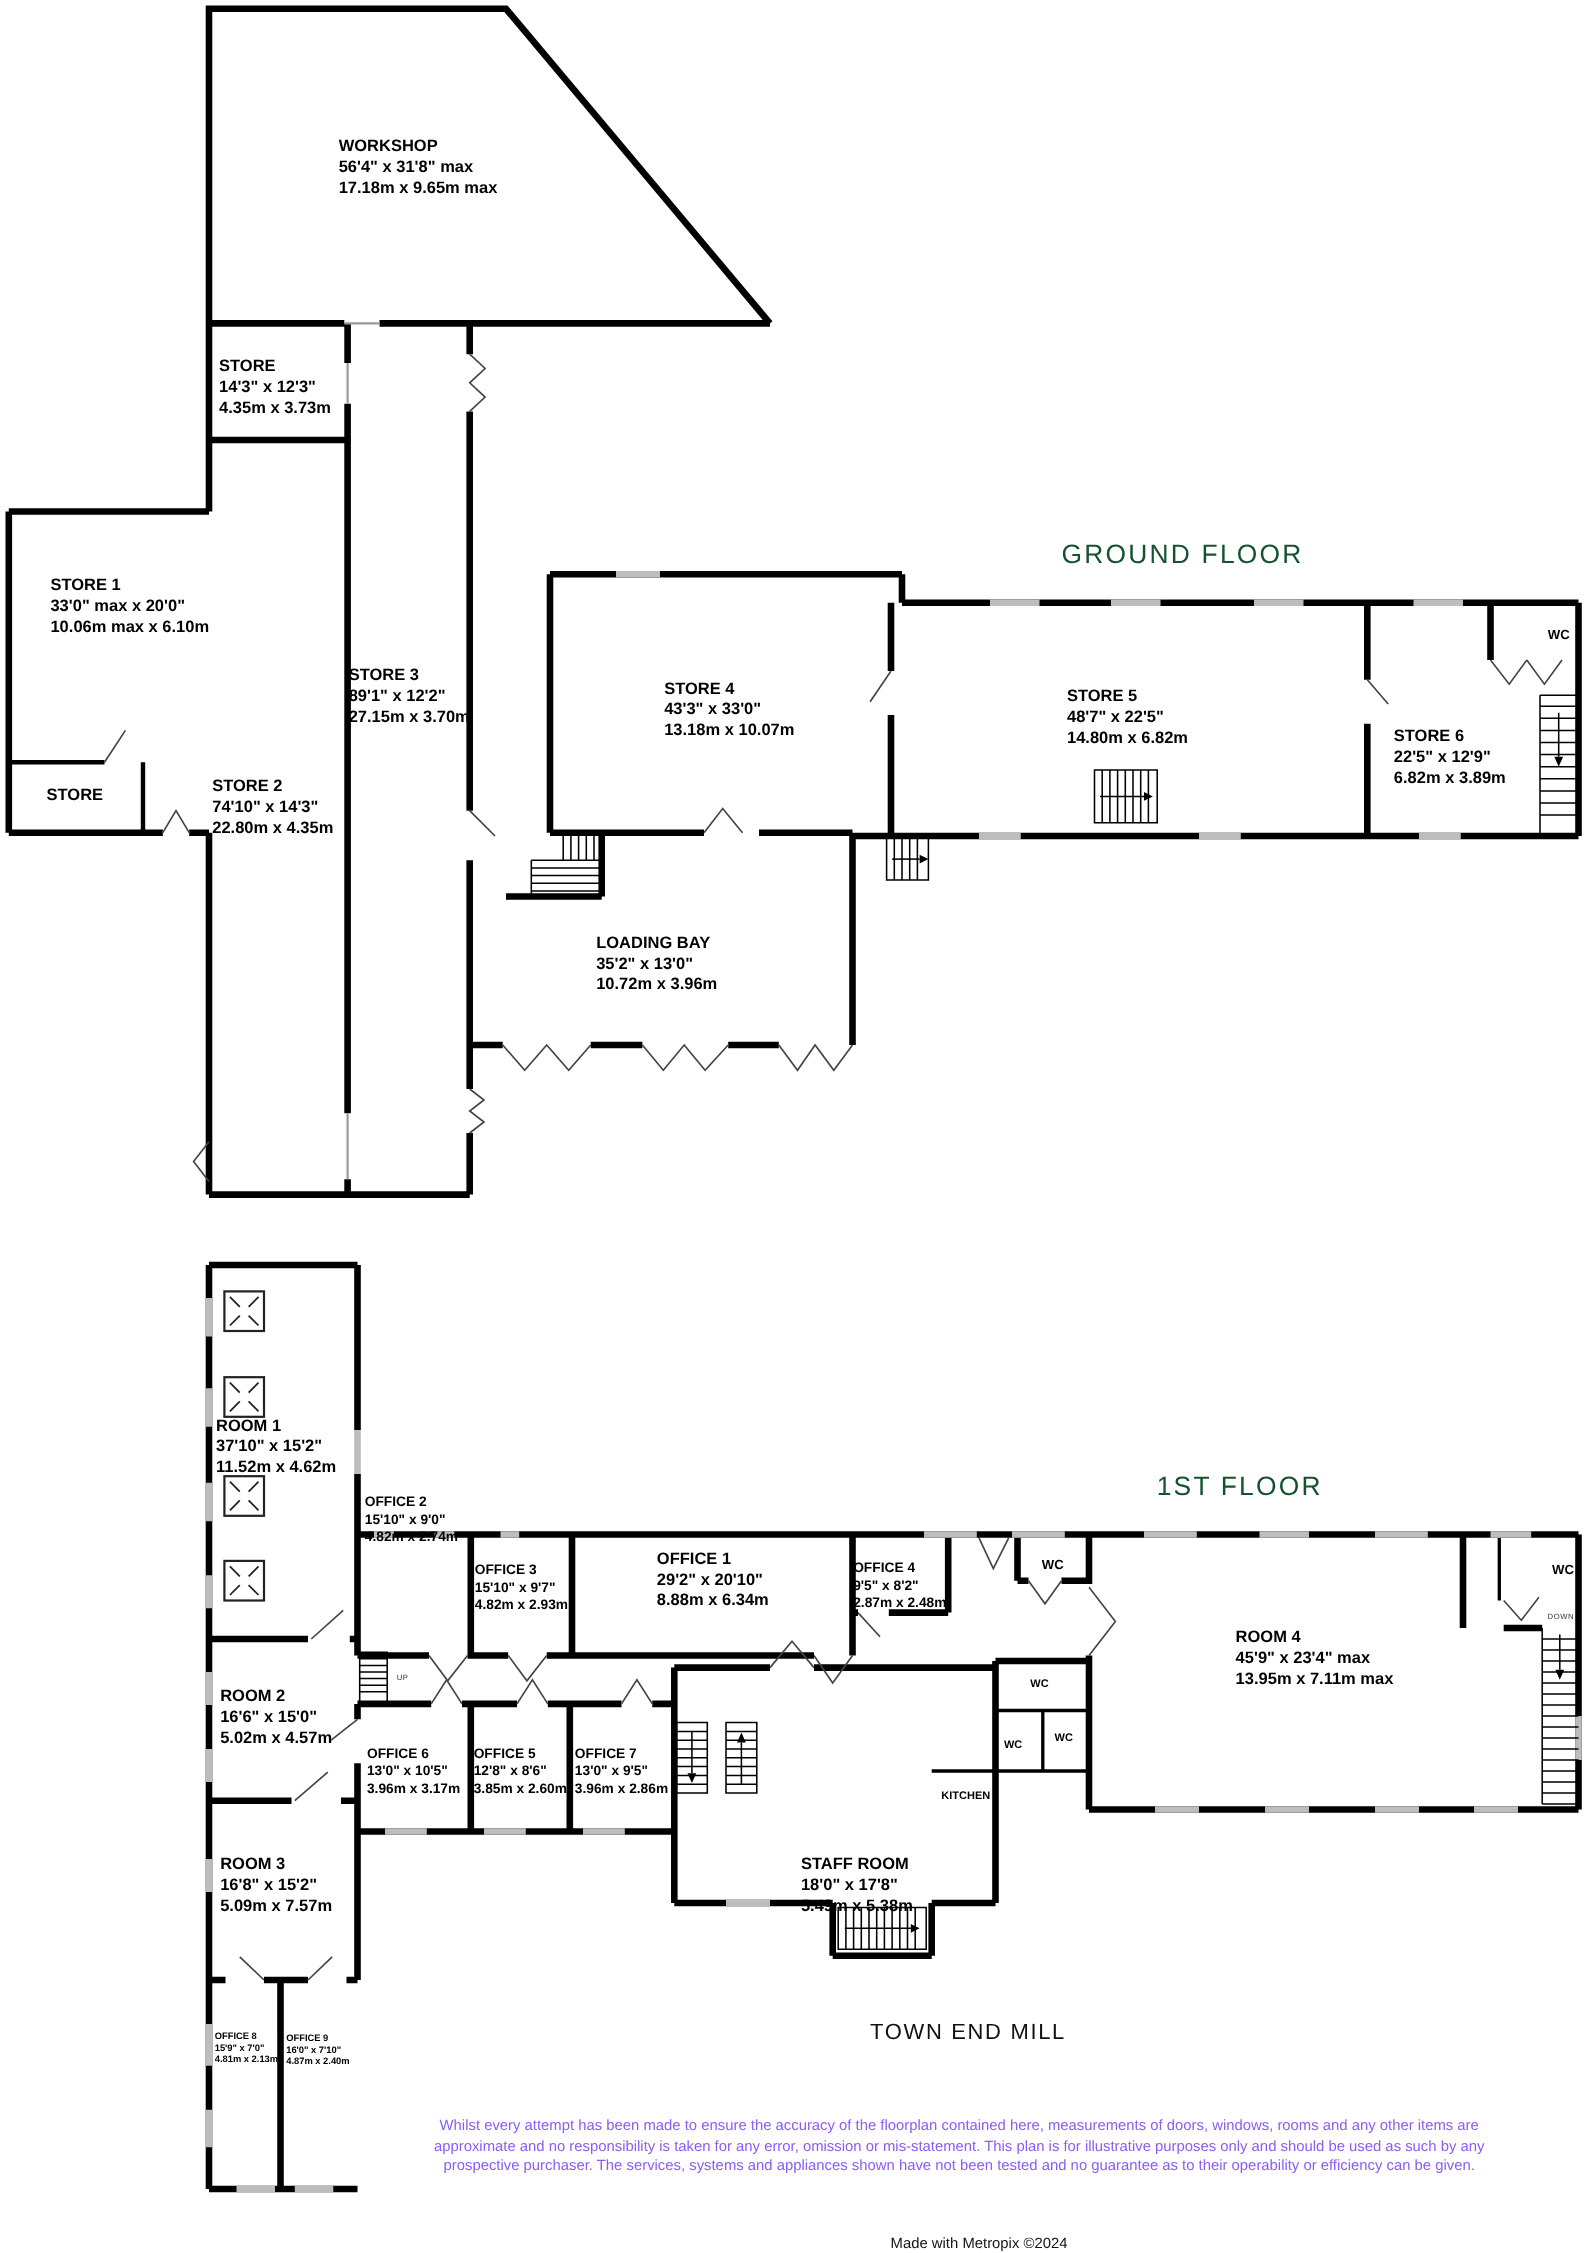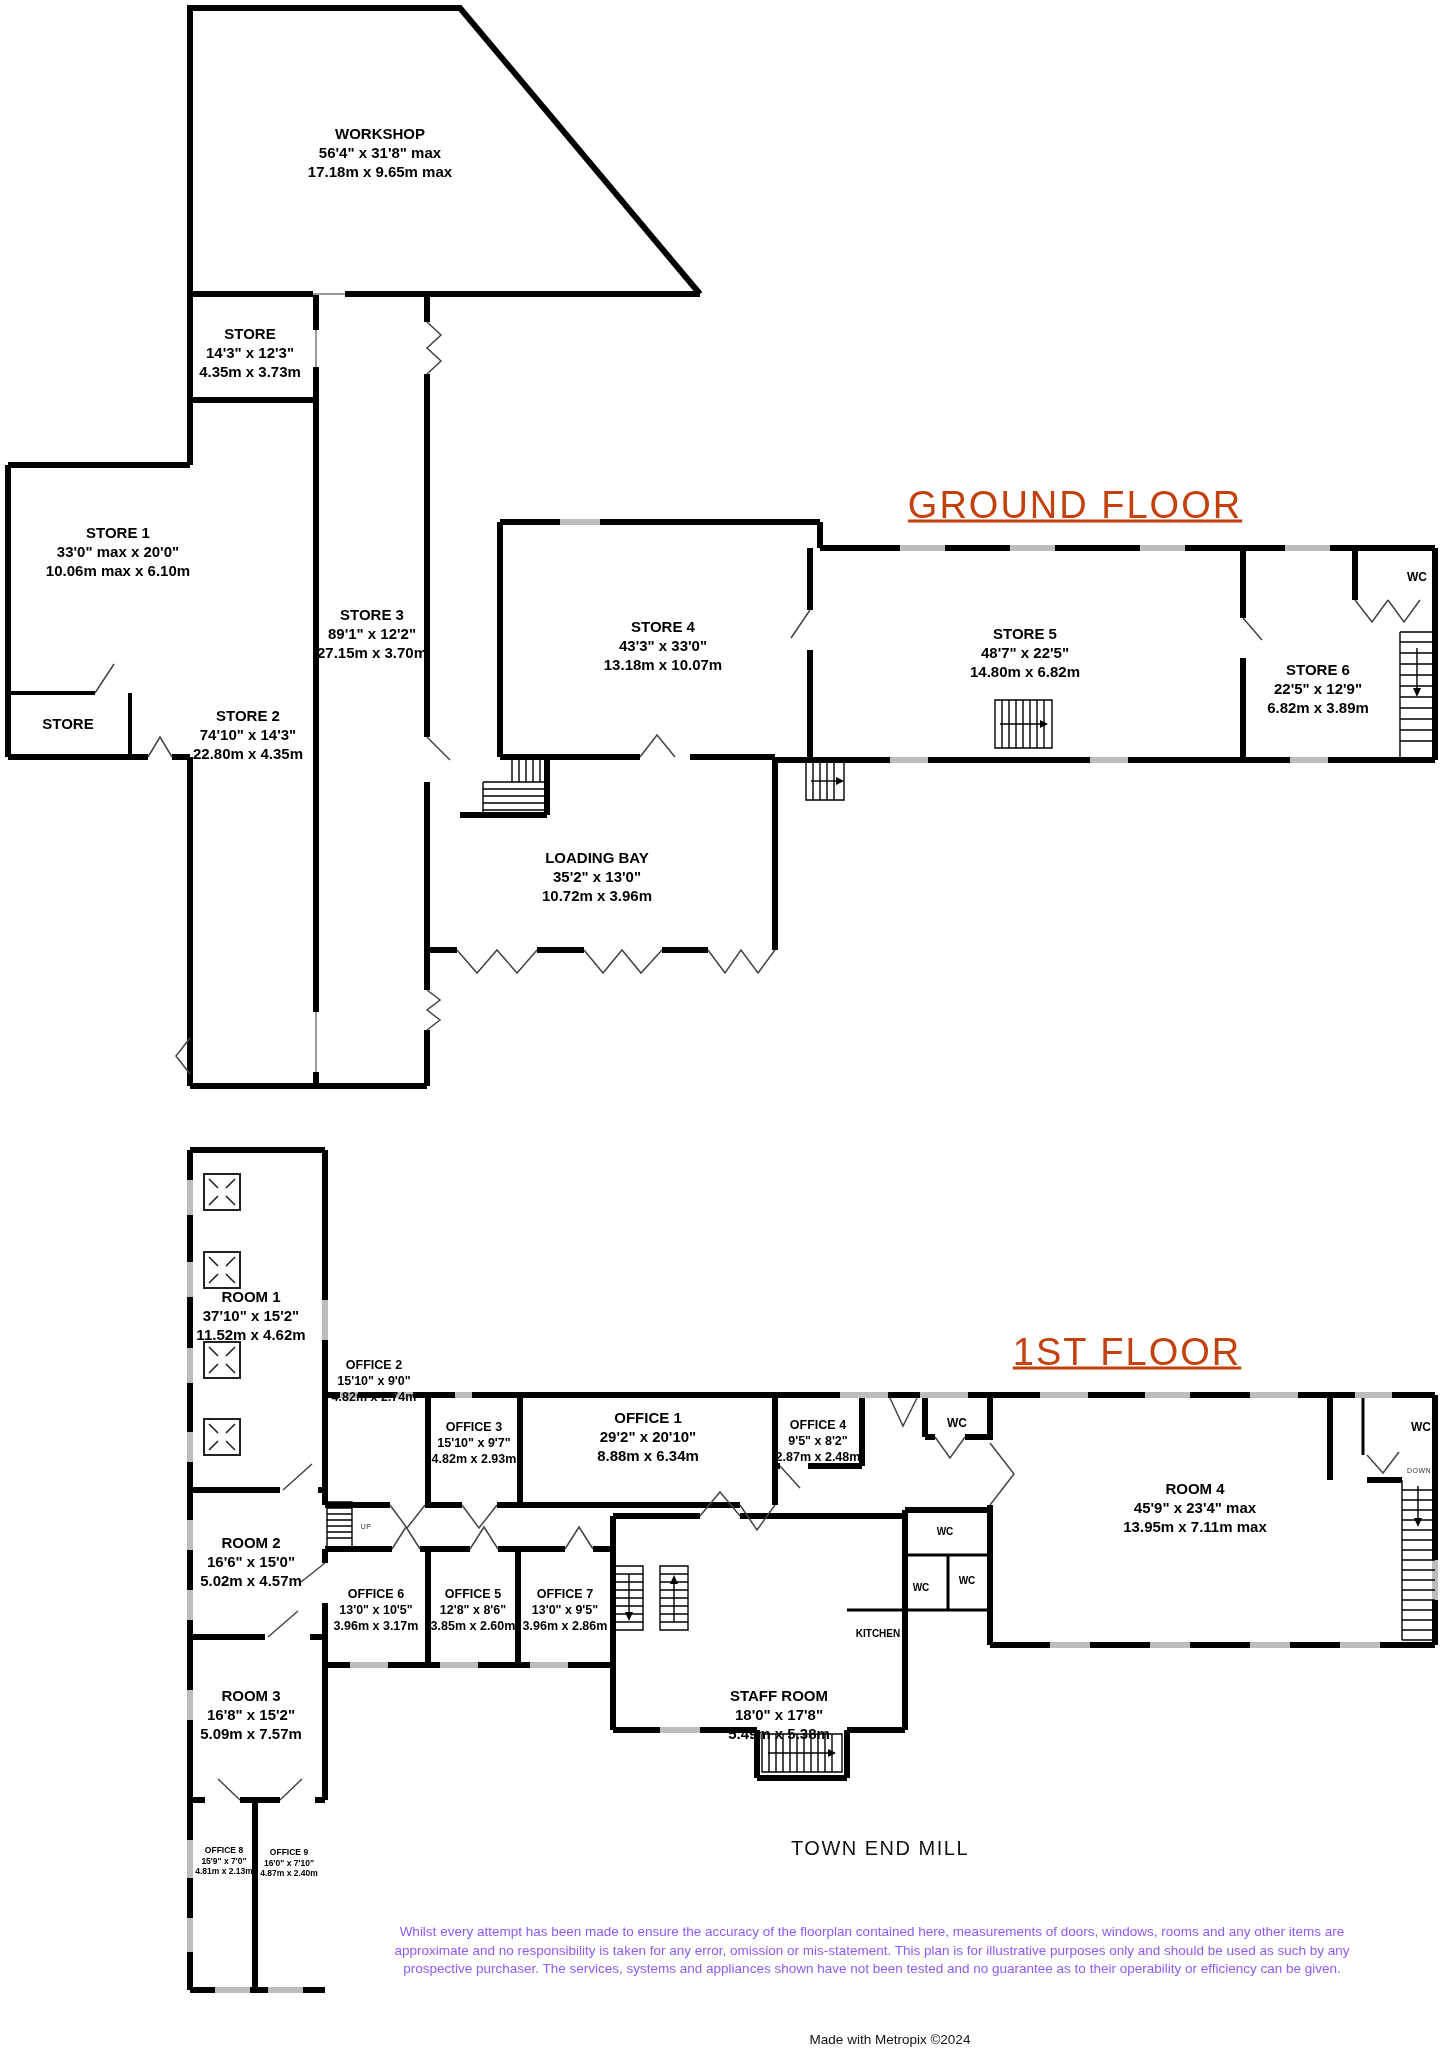--- a/index.html
+++ b/index.html
@@ -1,29 +1,29 @@
 <!DOCTYPE html>
 <html><head>
 <meta charset="utf-8">
 <style>
   html,body{margin:0;padding:0;background:#ffffff;}
   .canvas{position:relative;width:1443px;height:2048px;background:#fff;overflow:hidden;
           font-family:"Liberation Sans","DejaVu Sans",sans-serif;color:#000;}
   svg.plan{position:absolute;left:0;top:0;}
-  .lbl{position:absolute;transform:translate(-50%,-50%);text-align:center;
+  .lbl{position:absolute;transform:translate(-50%,-50%);text-align:left;
        font-weight:bold;font-size:15px;line-height:19px;white-space:nowrap;}
   .lbl span{display:block;}
   .sm{font-size:12.5px;line-height:16px;}
   .xs{font-size:8.5px;line-height:10.5px;}
   .wc{font-size:12px;}
   .wc-sm{font-size:10px;}
   .kitchen{font-size:10px;}
   .tiny{font-size:7px;font-weight:normal;color:#333;letter-spacing:.5px;}
   .floor-title{position:absolute;transform:translate(-50%,-50%);font-weight:400;
-       font-size:38px;letter-spacing:2px;color:#c2410c;white-space:nowrap;text-decoration:underline;}
+       font-size:24px;letter-spacing:2px;color:#14532d;white-space:nowrap;}
   .building-name{position:absolute;transform:translate(-50%,-50%);font-weight:400;
        font-size:20px;letter-spacing:1.5px;color:#111;white-space:nowrap;}
   .disclaimer{position:absolute;left:872px;top:1923px;transform:translateX(-50%);
        width:965px;text-align:center;font-size:13.5px;line-height:18.5px;color:#8b5cf6;}
   .credit{position:absolute;left:872px;top:2032px;transform:translateX(-50%);
        text-align:center;font-size:13.5px;color:#111;white-space:nowrap;padding-left:36px;}
 </style>
 </head>
 <body>
 

